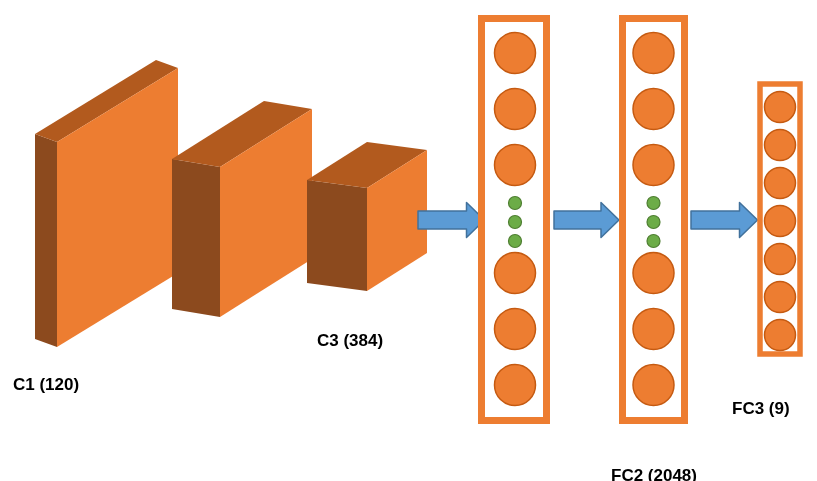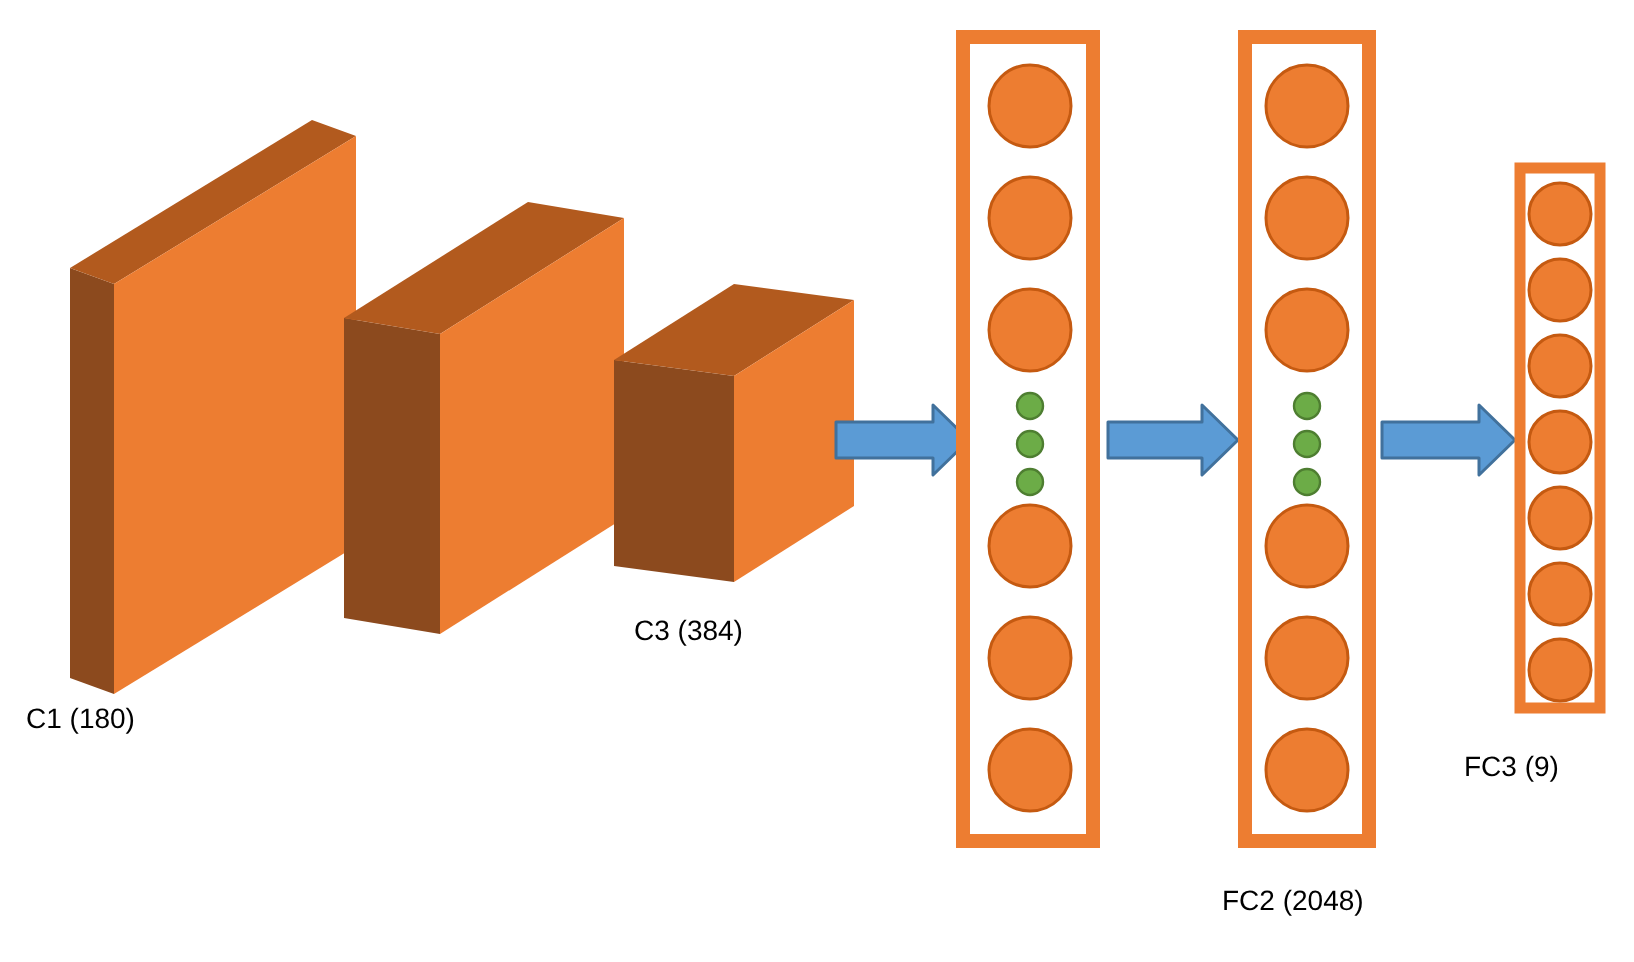--- a/index.html
+++ b/index.html
@@ -27,26 +27,27 @@
   .slab-top{fill:var(--slab-top);}
   .slab-side{fill:var(--slab-side);}
   .arrow{fill:var(--arrow-blue);stroke:var(--arrow-blue-dark);stroke-width:1.5;stroke-linejoin:round;}
   .fc-box{fill:#ffffff;}
   .fc-box-big{stroke:var(--orange);stroke-width:7;}
   .fc-box-small{stroke:var(--orange);stroke-width:5.5;}
   .neuron{fill:var(--orange);stroke:var(--orange-dark);stroke-width:1.5;}
   .ellipsis-dot{fill:var(--dot-green);stroke:var(--dot-green-dark);stroke-width:1.2;}
   .layer-label{
     position:absolute;
-    font-weight:400;
-    font-size:14px;
+    font-weight:700;
+    font-size:17px;
     line-height:1;
     color:var(--label-color);
     white-space:nowrap;
     letter-spacing:0px;
+    margin-top:24px;
   }
 </style>
 </head>
 <body>
 
 <div class="stage">
 
   <svg width="817" height="481" viewBox="0 0 817 481">
 
     <g>
@@ -101,17 +102,17 @@
         <circle cx="780" cy="107" r="15.5" class="neuron"></circle>
         <circle cx="780" cy="145" r="15.5" class="neuron"></circle>
         <circle cx="780" cy="183" r="15.5" class="neuron"></circle>
         <circle cx="780" cy="221" r="15.5" class="neuron"></circle>
         <circle cx="780" cy="259" r="15.5" class="neuron"></circle>
         <circle cx="780" cy="297" r="15.5" class="neuron"></circle>
         <circle cx="780" cy="335" r="15.5" class="neuron"></circle>
       </g>
   </svg>
 
-  <div class="layer-label" style="left:13px;top:352px">C1 (180)</div>
+  <div class="layer-label" style="left:13px;top:352px">C1 (120)</div>
   <div class="layer-label" style="left:317px;top:308px">C3 (384)</div>
   <div class="layer-label" style="left:611px;top:443px">FC2 (2048)</div>
   <div class="layer-label" style="left:732px;top:376px">FC3 (9)</div>
 </div>
 
 </body></html>

